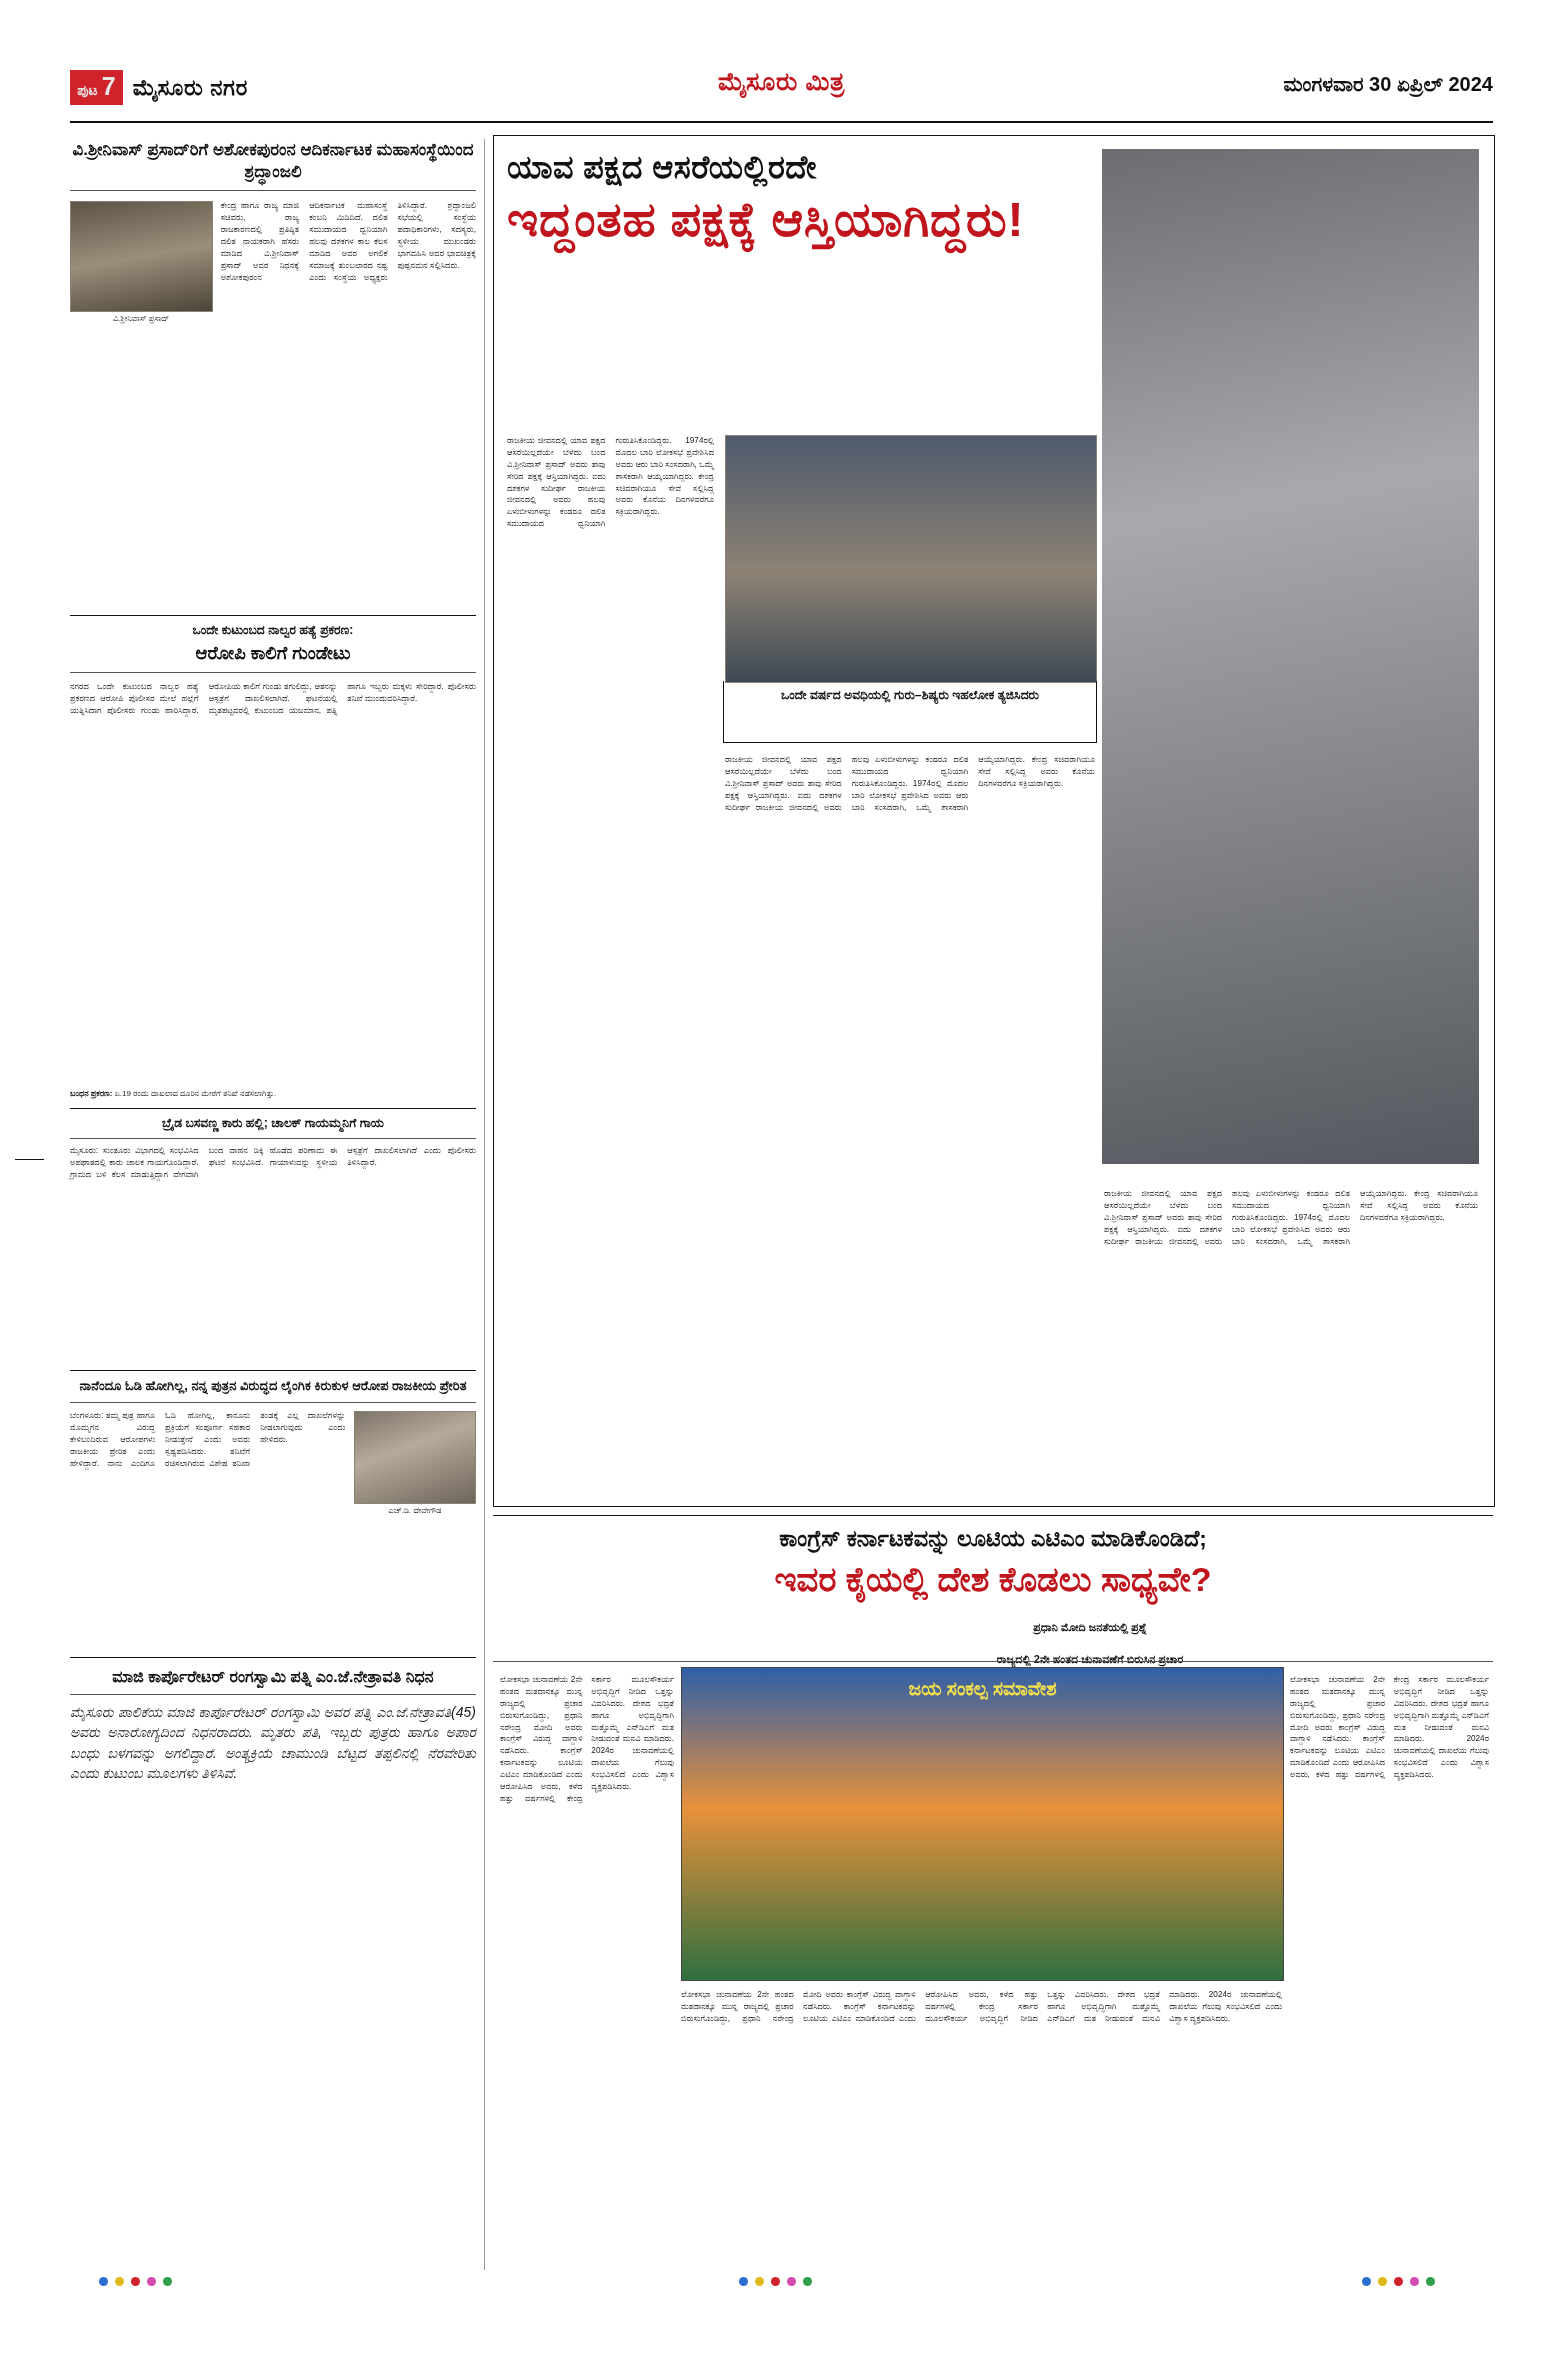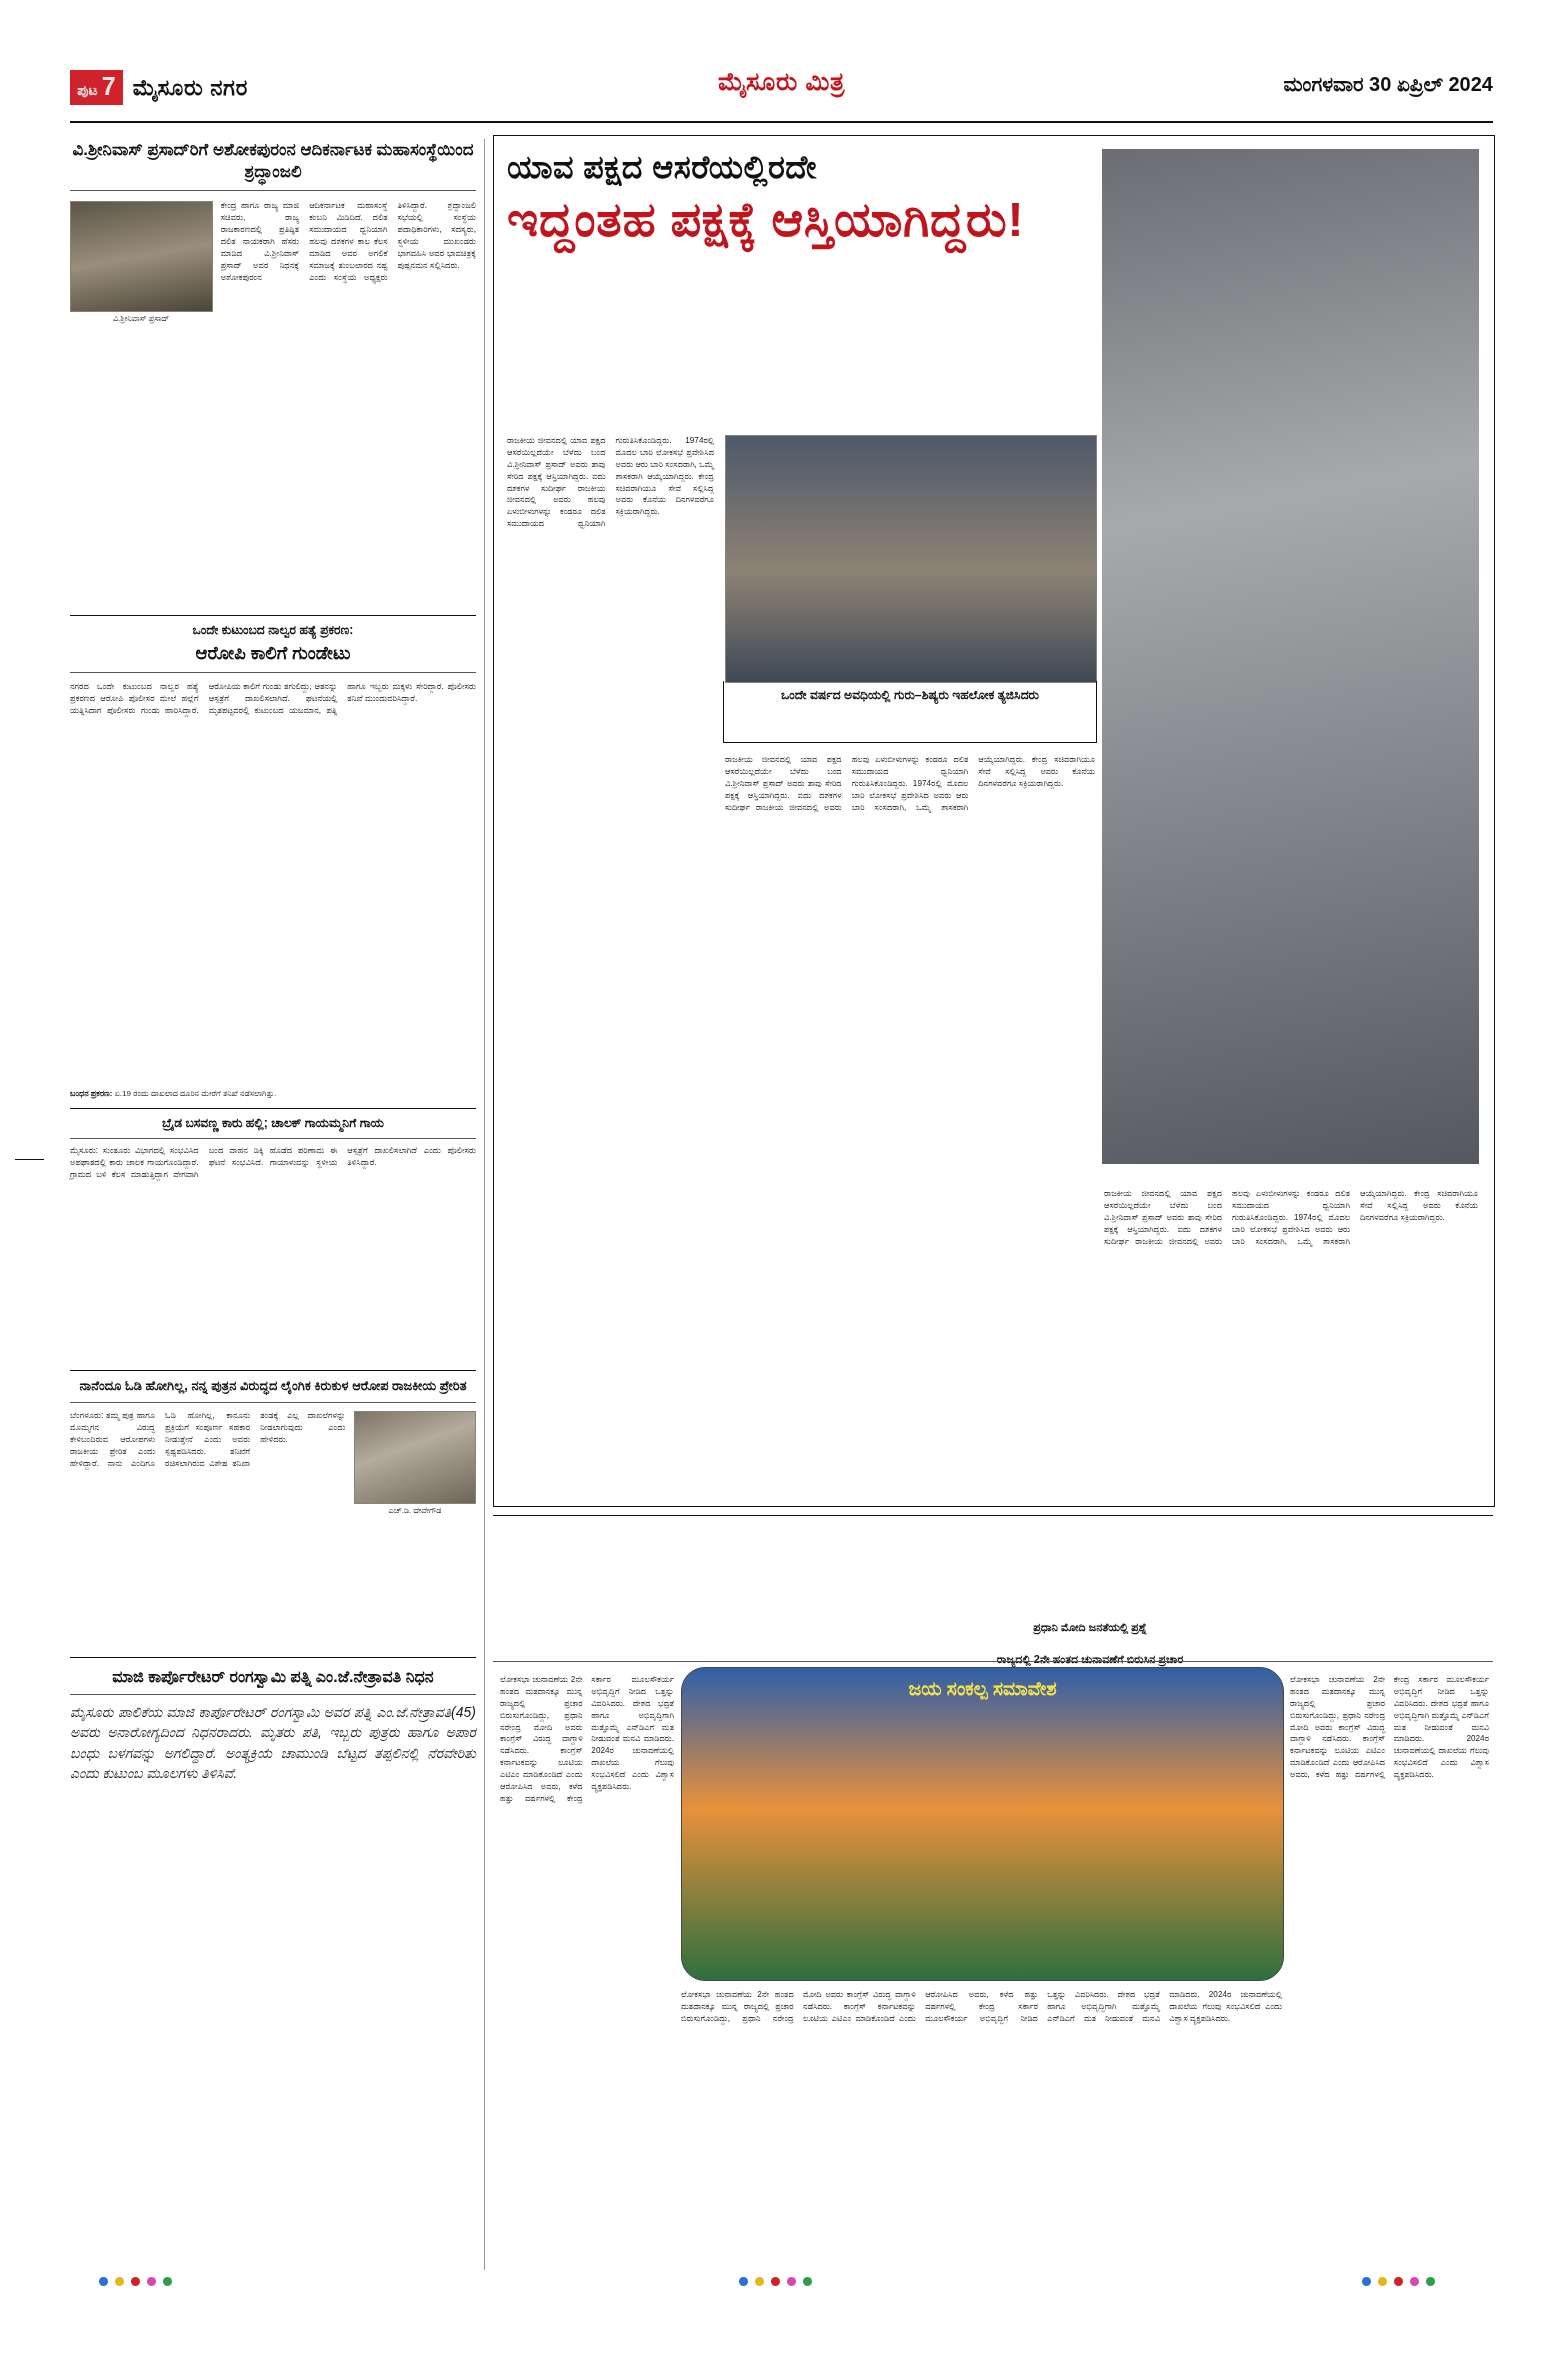--- a/index.html
+++ b/index.html
@@ -32,21 +32,21 @@
   .banner{position:absolute;}
   .banner .l1{font-size:32px;font-weight:bold;color:#111;letter-spacing:0.4px;}
   .banner .l2{font-size:48px;font-weight:bold;color:#c0151c;letter-spacing:0.7px;line-height:1.12;}
   .box{position:absolute;border:1.4px solid #111;}
   
   .dots{position:absolute;display:flex;gap:6.5px;}
   .dots span{width:9.4px;height:9.4px;border-radius:50%;display:block;}
   
   .ph-person{background:linear-gradient(160deg,#7d7468 0%,#b5ab9c 40%,#6e6559 100%);}
   .ph-scene{background:linear-gradient(180deg,#4e5a6b 0%,#8d8274 55%,#3f4a56 100%);}
-  .ph-rally{background:linear-gradient(180deg,#2f5fa8 0%,#e8913b 45%,#2f6f3f 100%);border-radius:24px;}
+  .ph-rally{background:linear-gradient(180deg,#2f5fa8 0%,#e8913b 45%,#2f6f3f 100%);}
   .ph-man{background:linear-gradient(170deg,#5d5446 0%,#9a8f7c 50%,#4c4437 100%);}
   .ph-lady{background:linear-gradient(170deg,#8d4a52 0%,#c79aa0 45%,#5f3b42 100%);}
   .ph-suit{background:linear-gradient(170deg,#6b6d72 0%,#a8a9ad 35%,#55585e 100%);}
   .faux{line-height:1.45;}
 </style>
 </head>
 <body>
 
 <div class="page">
 
@@ -132,20 +132,24 @@
   </div>
 
   <div class="body faux" style="position:absolute;left:507px;top:435px;width:207px;height:1036px;column-count:2;column-gap:10px;font-size:8.2px;">ರಾಜಕೀಯ ಜೀವನದಲ್ಲಿ ಯಾವ ಪಕ್ಷದ ಆಸರೆಯಿಲ್ಲದೆಯೇ ಬೆಳೆದು ಬಂದ ವಿ.ಶ್ರೀನಿವಾಸ್ ಪ್ರಸಾದ್ ಅವರು ತಾವು ಸೇರಿದ ಪಕ್ಷಕ್ಕೆ ಆಸ್ತಿಯಾಗಿದ್ದರು. ಐದು ದಶಕಗಳ ಸುದೀರ್ಘ ರಾಜಕೀಯ ಜೀವನದಲ್ಲಿ ಅವರು ಹಲವು ಏಳುಬೀಳುಗಳನ್ನು ಕಂಡರೂ ದಲಿತ ಸಮುದಾಯದ ಧ್ವನಿಯಾಗಿ ಗುರುತಿಸಿಕೊಂಡಿದ್ದರು. 1974ರಲ್ಲಿ ಮೊದಲ ಬಾರಿ ಲೋಕಸಭೆ ಪ್ರವೇಶಿಸಿದ ಅವರು ಆರು ಬಾರಿ ಸಂಸದರಾಗಿ, ಒಮ್ಮೆ ಶಾಸಕರಾಗಿ ಆಯ್ಕೆಯಾಗಿದ್ದರು. ಕೇಂದ್ರ ಸಚಿವರಾಗಿಯೂ ಸೇವೆ ಸಲ್ಲಿಸಿದ್ದ ಅವರು ಕೊನೆಯ ದಿನಗಳವರೆಗೂ ಸಕ್ರಿಯರಾಗಿದ್ದರು.</div>
 
   <div class="body faux" style="position:absolute;left:725px;top:754px;width:370px;height:717px;column-count:3;column-gap:10px;font-size:8.2px;">ರಾಜಕೀಯ ಜೀವನದಲ್ಲಿ ಯಾವ ಪಕ್ಷದ ಆಸರೆಯಿಲ್ಲದೆಯೇ ಬೆಳೆದು ಬಂದ ವಿ.ಶ್ರೀನಿವಾಸ್ ಪ್ರಸಾದ್ ಅವರು ತಾವು ಸೇರಿದ ಪಕ್ಷಕ್ಕೆ ಆಸ್ತಿಯಾಗಿದ್ದರು. ಐದು ದಶಕಗಳ ಸುದೀರ್ಘ ರಾಜಕೀಯ ಜೀವನದಲ್ಲಿ ಅವರು ಹಲವು ಏಳುಬೀಳುಗಳನ್ನು ಕಂಡರೂ ದಲಿತ ಸಮುದಾಯದ ಧ್ವನಿಯಾಗಿ ಗುರುತಿಸಿಕೊಂಡಿದ್ದರು. 1974ರಲ್ಲಿ ಮೊದಲ ಬಾರಿ ಲೋಕಸಭೆ ಪ್ರವೇಶಿಸಿದ ಅವರು ಆರು ಬಾರಿ ಸಂಸದರಾಗಿ, ಒಮ್ಮೆ ಶಾಸಕರಾಗಿ ಆಯ್ಕೆಯಾಗಿದ್ದರು. ಕೇಂದ್ರ ಸಚಿವರಾಗಿಯೂ ಸೇವೆ ಸಲ್ಲಿಸಿದ್ದ ಅವರು ಕೊನೆಯ ದಿನಗಳವರೆಗೂ ಸಕ್ರಿಯರಾಗಿದ್ದರು.</div>
 
   <div class="body faux" style="position:absolute;left:1104px;top:1188px;width:374px;height:283px;column-count:3;column-gap:10px;font-size:8.2px;">ರಾಜಕೀಯ ಜೀವನದಲ್ಲಿ ಯಾವ ಪಕ್ಷದ ಆಸರೆಯಿಲ್ಲದೆಯೇ ಬೆಳೆದು ಬಂದ ವಿ.ಶ್ರೀನಿವಾಸ್ ಪ್ರಸಾದ್ ಅವರು ತಾವು ಸೇರಿದ ಪಕ್ಷಕ್ಕೆ ಆಸ್ತಿಯಾಗಿದ್ದರು. ಐದು ದಶಕಗಳ ಸುದೀರ್ಘ ರಾಜಕೀಯ ಜೀವನದಲ್ಲಿ ಅವರು ಹಲವು ಏಳುಬೀಳುಗಳನ್ನು ಕಂಡರೂ ದಲಿತ ಸಮುದಾಯದ ಧ್ವನಿಯಾಗಿ ಗುರುತಿಸಿಕೊಂಡಿದ್ದರು. 1974ರಲ್ಲಿ ಮೊದಲ ಬಾರಿ ಲೋಕಸಭೆ ಪ್ರವೇಶಿಸಿದ ಅವರು ಆರು ಬಾರಿ ಸಂಸದರಾಗಿ, ಒಮ್ಮೆ ಶಾಸಕರಾಗಿ ಆಯ್ಕೆಯಾಗಿದ್ದರು. ಕೇಂದ್ರ ಸಚಿವರಾಗಿಯೂ ಸೇವೆ ಸಲ್ಲಿಸಿದ್ದ ಅವರು ಕೊನೆಯ ದಿನಗಳವರೆಗೂ ಸಕ್ರಿಯರಾಗಿದ್ದರು.</div>
 
   <div class="rule-h" style="position:absolute;left:493px;top:1515px;width:1000px;"></div>
 
+  <div style="position:absolute;left:493px;top:1525px;width:1000px;">
+    <div style="font-size:22.5px;font-weight:bold;text-align:center;line-height:1.25;">ಕಾಂಗ್ರೆಸ್ ಕರ್ನಾಟಕವನ್ನು ಲೂಟಿಯ ಎಟಿಎಂ ಮಾಡಿಕೊಂಡಿದೆ;</div>
+    <div style="font-size:34px;font-weight:bold;color:#c0151c;text-align:center;line-height:1.2;margin-top:5.8px;">ಇವರ ಕೈಯಲ್ಲಿ ದೇಶ ಕೊಡಲು ಸಾಧ್ಯವೇ?</div>
+  </div>
 
   <div style="position:absolute;left:688px;top:1620px;width:804px;display:flex;justify-content:space-between;gap:17.4px;font-size:11px;font-weight:bold;text-align:center;line-height:1.3;flex-direction:column;">
     <div style="flex:1;">ಪ್ರಧಾನಿ ಮೋದಿ ಜನತೆಯಲ್ಲಿ ಪ್ರಶ್ನೆ</div>
     <div style="flex:1;">ರಾಜ್ಯದಲ್ಲಿ 2ನೇ ಹಂತದ ಚುನಾವಣೆಗೆ ಬಿರುಸಿನ ಪ್ರಚಾರ</div>
     <div style="flex:1;">ಕಳೆದ ಹತ್ತು ವರ್ಷದಲ್ಲಿ ಮೂಲಸೌಕರ್ಯಕ್ಕೆ ಒತ್ತು</div>
   </div>
 
   <div class="rule-thin" style="position:absolute;left:493px;top:1661px;width:1000px;"></div>
 
   <div class="photo ph-rally" style="left:681px;top:1667px;width:601px;height:312px;border:0.7px solid #444;">

